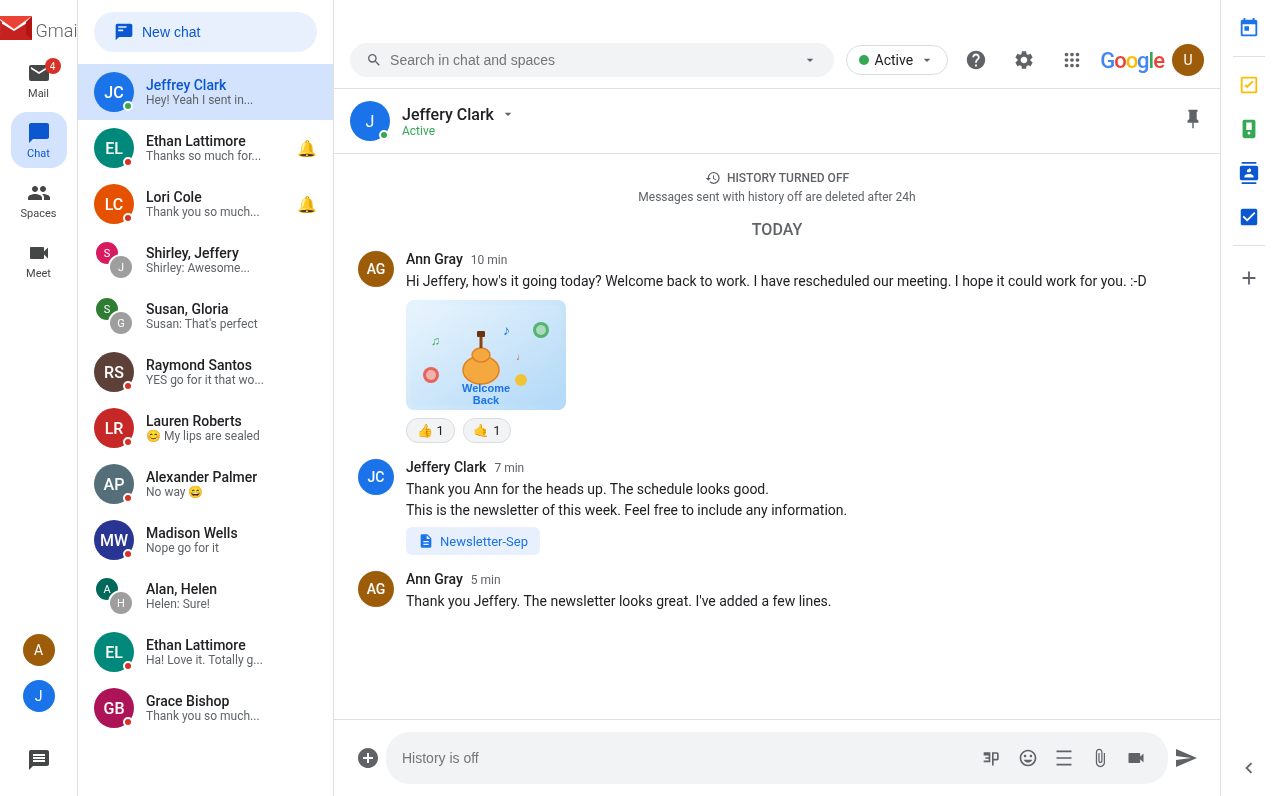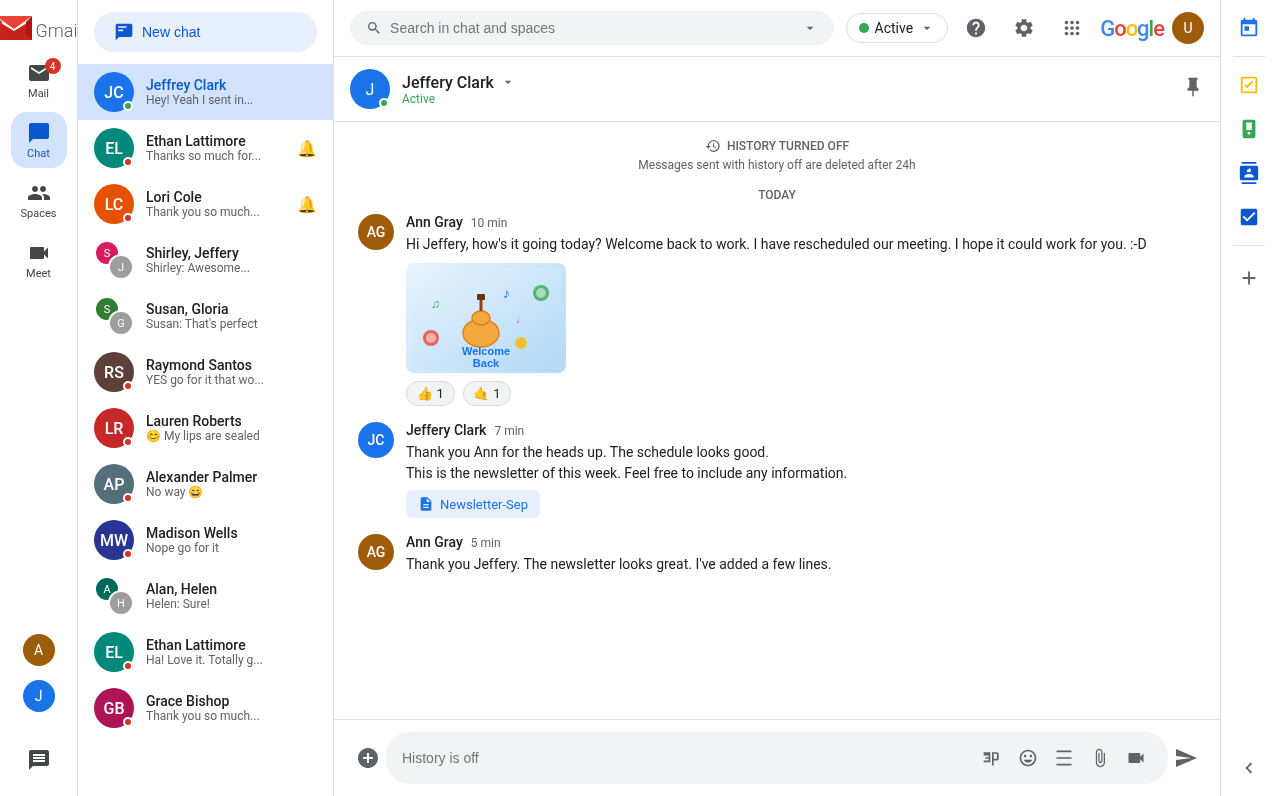--- a/index.html
+++ b/index.html
@@ -143,20 +143,21 @@
     }
 
     
     .topbar {
       display: flex;
       align-items: center;
       padding: 8px 16px;
       border-bottom: 1px solid #e0e0e0;
       gap: 12px;
       background: #fff;
+      margin-top: 32px;
     }
     .search-box {
       flex: 1;
       display: flex;
       align-items: center;
       background: #f1f3f4;
       border-radius: 24px;
       padding: 8px 16px;
       gap: 8px;
       max-width: 500px;
@@ -223,21 +224,21 @@
     .history-off-banner {
       display: flex;
       flex-direction: column;
       align-items: center;
       color: #5f6368;
       font-size: 12px;
       margin-bottom: 16px;
       gap: 4px;
     }
     .history-off-title { display: flex; align-items: center; gap: 6px; font-size: 12px; font-weight: 500; color: #5f6368; }
-    .date-divider { text-align: center; font-size: 12px; color: #5f6368; margin: 12px 0; font-weight: 500; }
+    .date-divider { text-align: center; font-size: 16px; color: #5f6368; margin: 12px 0; font-weight: 500; }
     .message-row { display: flex; gap: 12px; margin-bottom: 16px; }
     .msg-avatar { width: 36px; height: 36px; border-radius: 50%; flex-shrink: 0; display: flex; align-items: center; justify-content: center; font-size: 14px; color: #fff; font-weight: 500; }
     .msg-content { flex: 1; }
     .msg-header { display: flex; align-items: baseline; gap: 8px; margin-bottom: 4px; }
     .msg-name { font-size: 14px; font-weight: 500; }
     .msg-time { font-size: 12px; color: #5f6368; }
     .msg-text { font-size: 14px; color: #202124; line-height: 1.5; }
     .welcome-image {
       width: 160px;
       height: 110px;

